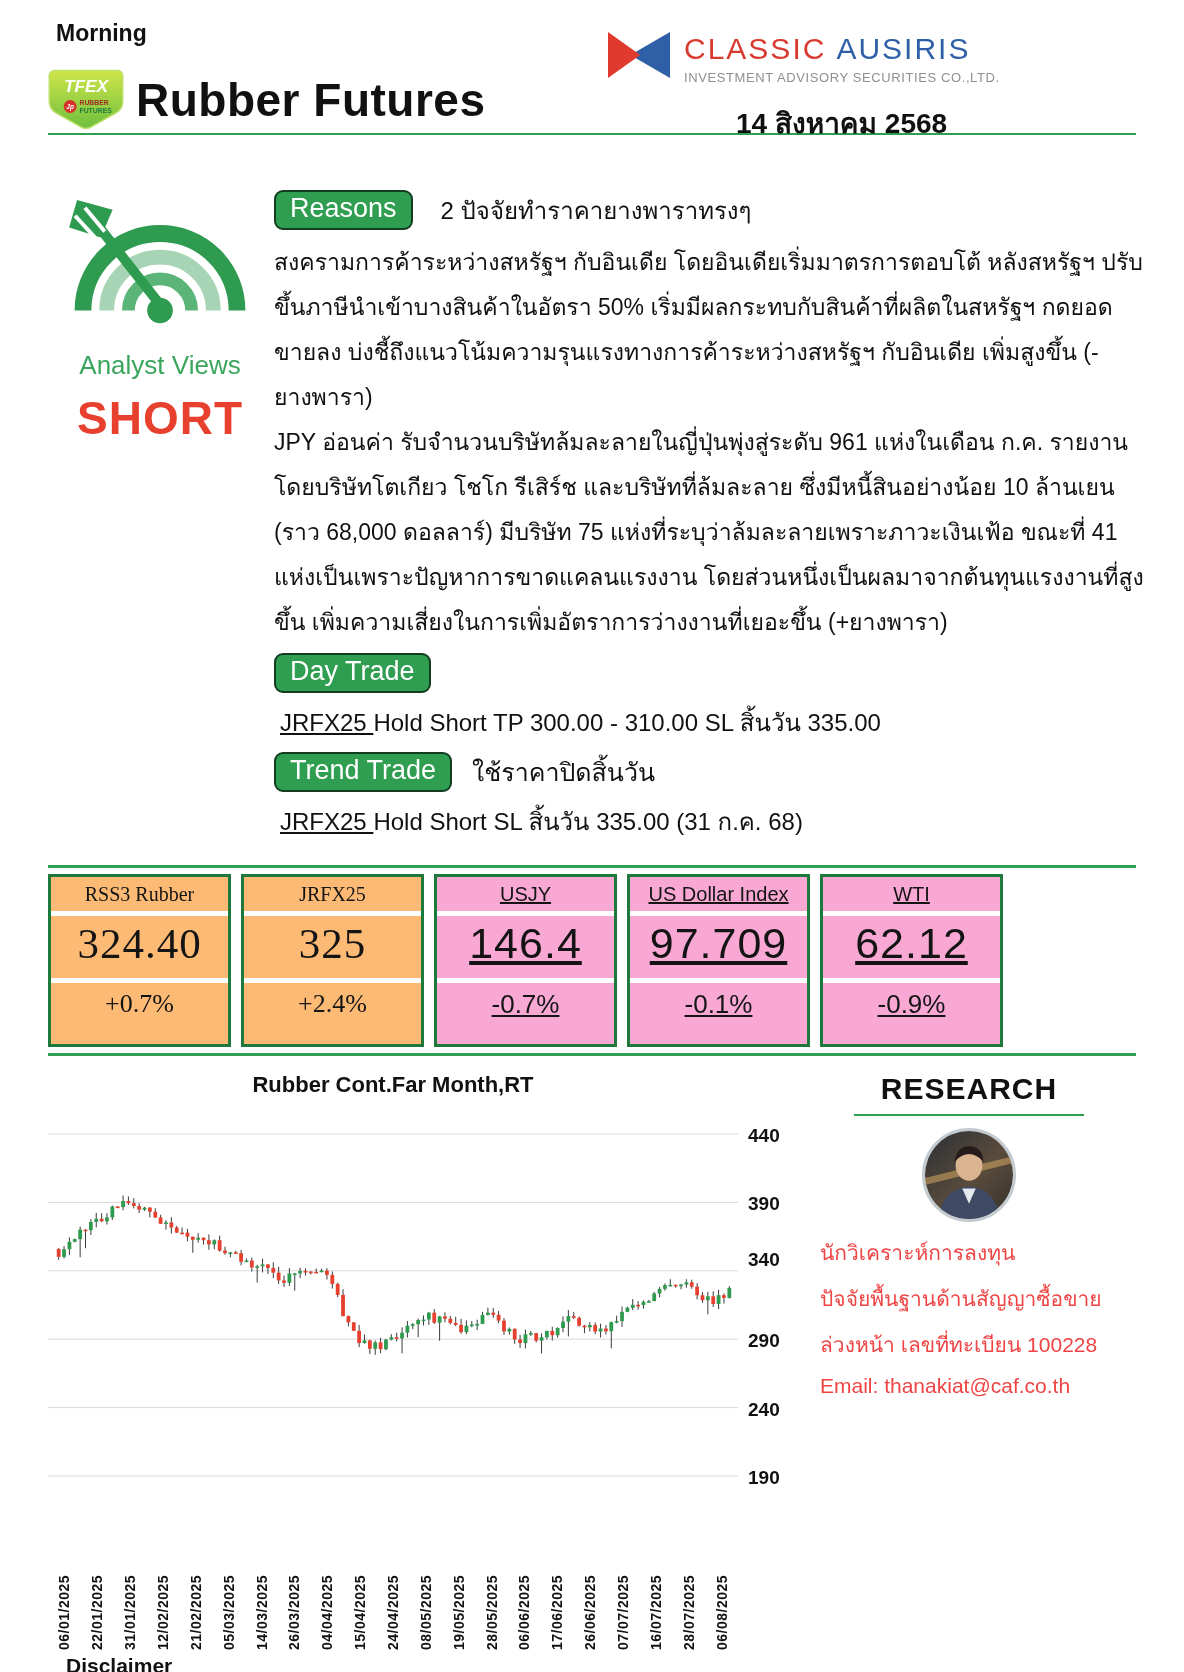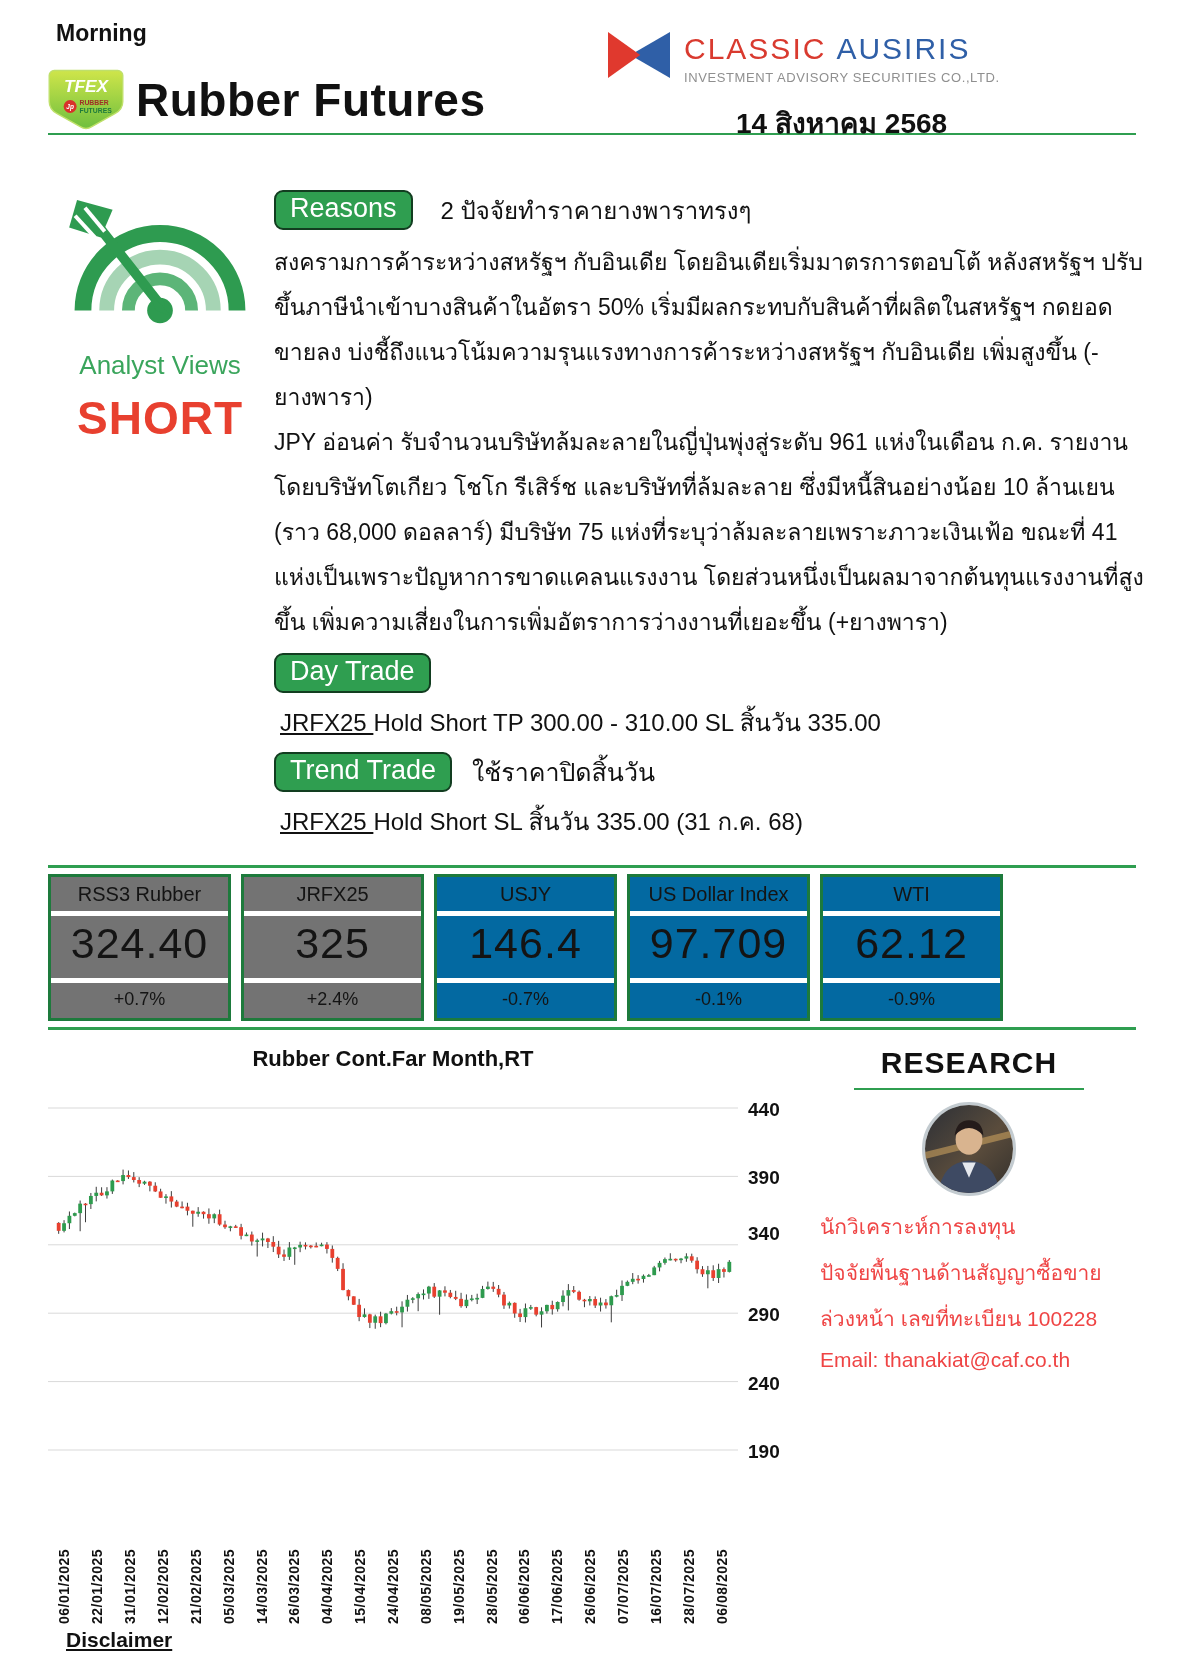--- a/index.html
+++ b/index.html
@@ -43,26 +43,26 @@
   .trade-line { font-size:24px; margin:10px 0 10px 6px; }
   .sym { text-decoration:underline; }
   .trend-row { display:flex; align-items:center; gap:20px; margin-top:4px; }
   .trend-note { font-size:25px; }
 
   
   .quotes-wrap { border-top:3px solid #2f9e50; border-bottom:3px solid #2f9e50;
                  margin-top:14px; padding:6px 0; }
   .quotes-row { display:flex; gap:10px; }
   .quote { width:183px; border:3px solid #1d7a3c; text-align:center; color:#141414; }
-  .quote.up { background:#737373; }
-  .quote.down { background:#0369a1; }
+  .quote.up { background:#fdba74;font-family:Liberation Serif, serif; }
+  .quote.down { background:#f9a8d4;text-decoration:underline; }
   .q-label { font-size:20px; padding:6px 0 5px; }
   .q-sep { height:5px; background:#fff; }
   .q-value { font-size:43px; padding:3px 0 10px; letter-spacing:1px; }
-  .q-change { font-size:18px; padding:6px 0 8px; }
+  .q-change { font-size:26px; padding:6px 0 24px; }
 
   
   .chart-row { display:flex; margin-top:16px; }
   .plot-col { width:690px; flex:0 0 690px; }
   .chart-title { text-align:center; font-size:22px; font-weight:700; margin-bottom:6px; }
   .x-labels { display:flex; width:690px; margin-top:4px; height:102px; }
   .x-tick { flex:1; display:flex; justify-content:center; }
   .x-tick span { writing-mode:vertical-rl; transform:rotate(180deg);
                  font-size:14px; font-weight:700; letter-spacing:.5px; }
   .y-axis { width:58px; flex:0 0 58px; position:relative; margin-top:34px; }

